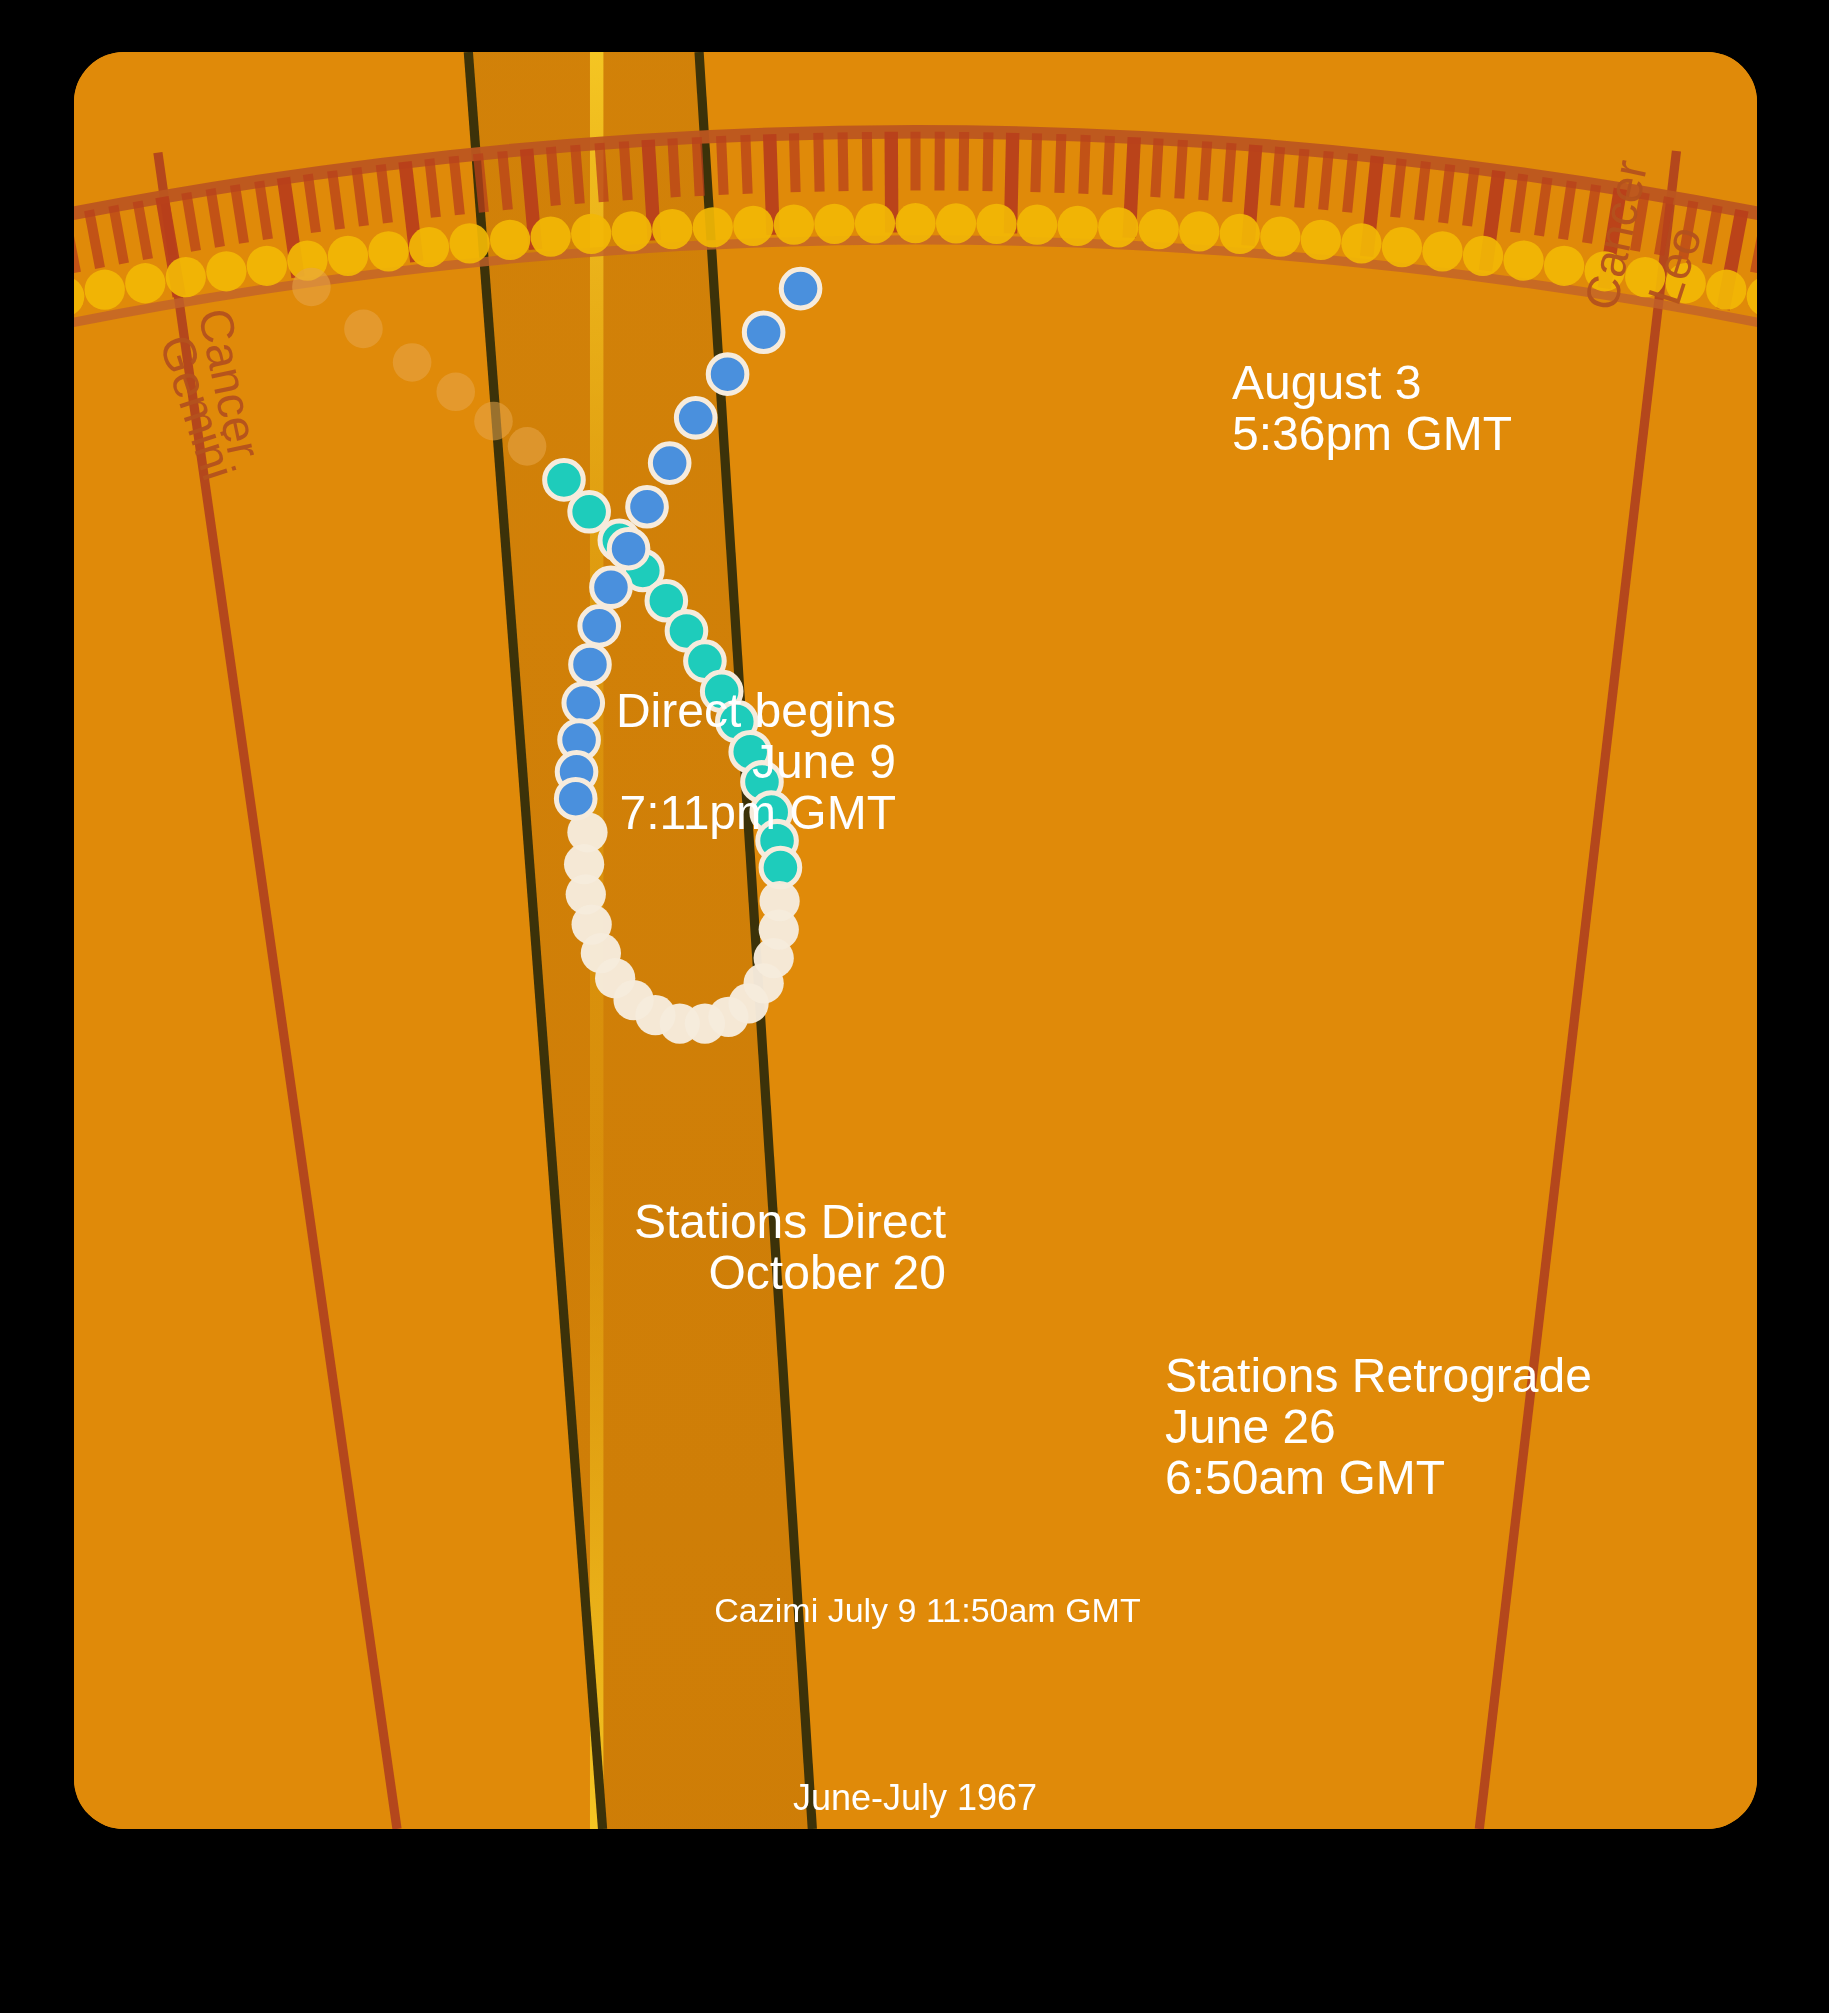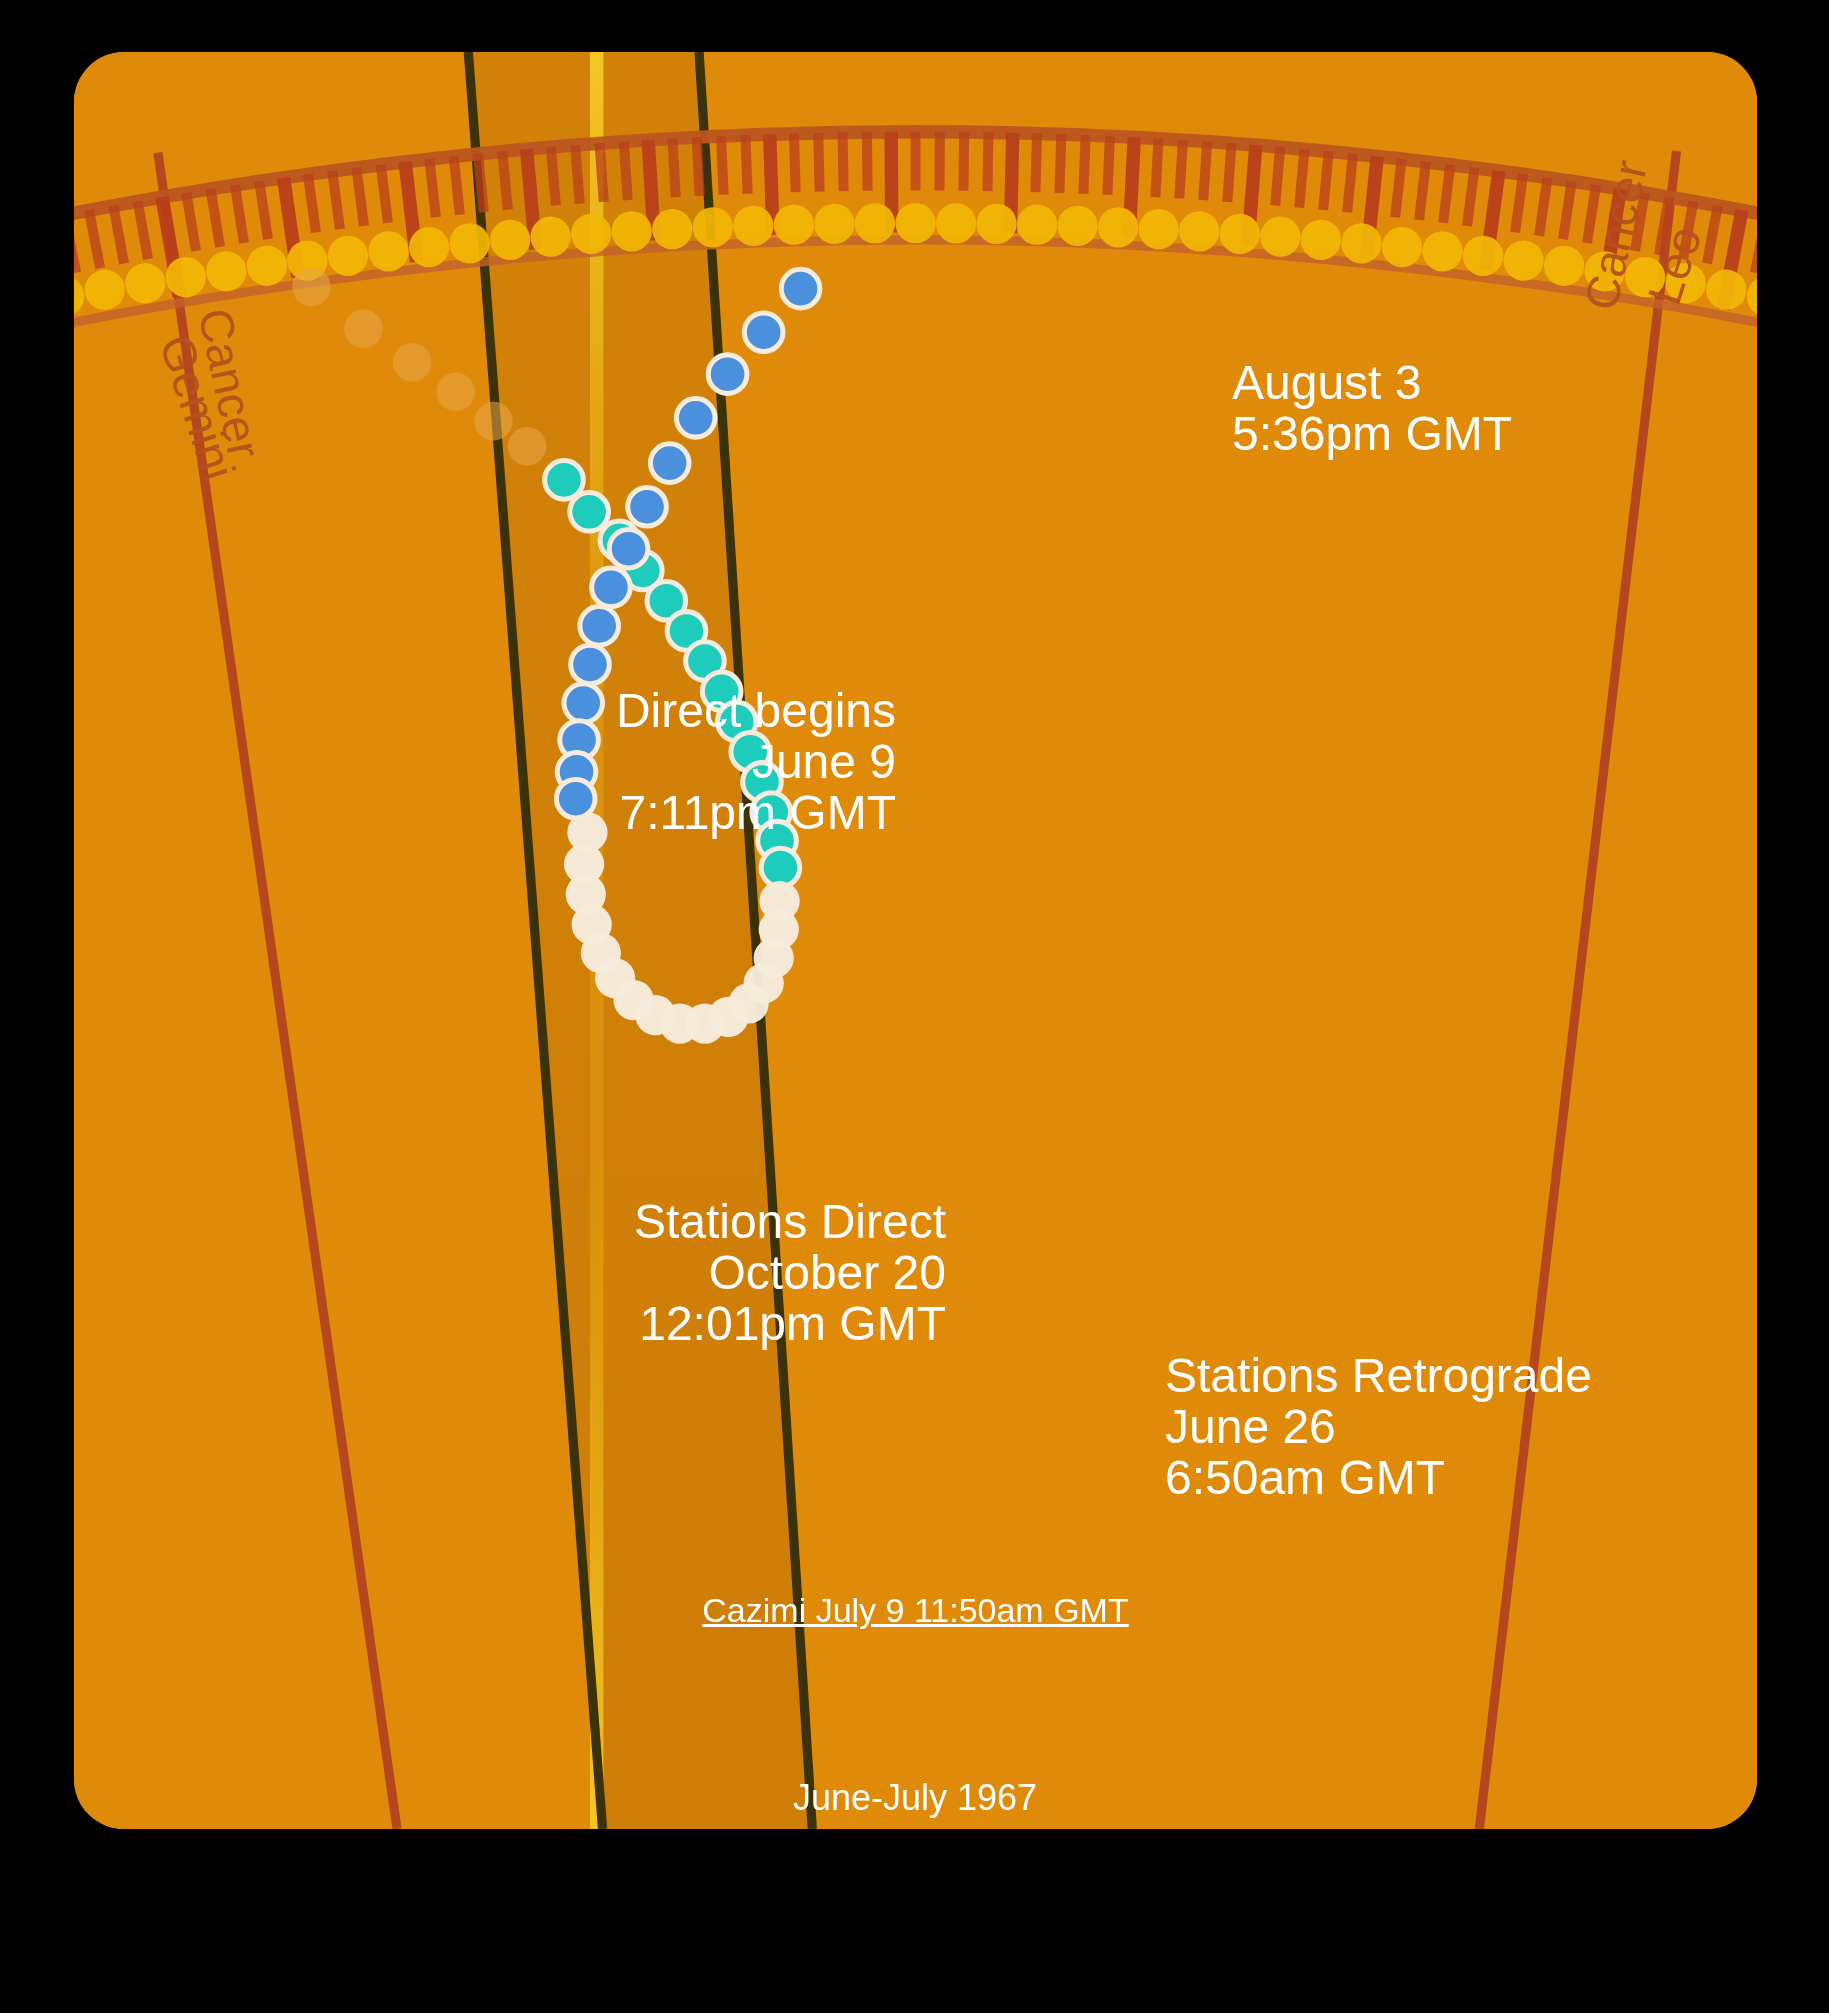--- a/index.html
+++ b/index.html
@@ -245,23 +245,23 @@
     <div id="zodiacLabels">
         <div class="lbl" style="left: 124px; top: 277px; font-size: 47px; color: rgb(180, 82, 30); transform: rotate(72deg); transform-origin: left top; opacity: 0.95;">Gemini</div>
         <div class="lbl" style="left: 164px; top: 252px; font-size: 47px; color: rgb(180, 82, 30); transform: rotate(78deg); transform-origin: left top; opacity: 0.95;">Cancer</div>
         <div class="lbl" style="left: 1502px; top: 252px; font-size: 47px; color: rgb(180, 82, 30); transform: rotate(-78deg); transform-origin: left top; opacity: 0.95;">Cancer</div>
         <div class="lbl" style="left: 1565px; top: 243px; font-size: 47px; color: rgb(180, 82, 30); transform: rotate(-72deg); transform-origin: left top; opacity: 0.95;">Leo</div>
       </div>
 
     <div id="annotations">
         <div class="lbl ann lbl-l" style="top: 306px; width: 520px; left: 1158px;"><div>August 3</div><div>5:36pm GMT</div></div>
         <div class="lbl ann lbl-r" style="top: 634px; width: 520px; left: 302px;"><div>Direct begins</div><div>June 9</div><div>7:11pm GMT</div></div>
-        <div class="lbl ann lbl-r" style="top: 1145px; width: 520px; left: 352px;"><div>Stations Direct</div><div>October 20</div><div>12:01pm GMT</div></div>
+        <div class="lbl ann lbl-r" style="top: 1145px; width: 520px; left: 352px;"><div>Stations Direct</div><div>October 20</div></div>
         <div class="lbl ann lbl-l" style="top: 1299px; width: 520px; left: 1091px;"><div>Stations Retrograde</div><div>June 26</div><div>6:50am GMT</div></div>
       </div>
 
-    <div class="lbl cazimi-lbl" style="left:422px;top:1540px;width:839px;text-decoration:underline;">Cazimi July 9 11:50am GMT</div>
+    <div class="lbl cazimi-lbl" style="left:434px;top:1540px;width:839px;">Cazimi July 9 11:50am GMT</div>
 
     <div class="lbl subtitle" style="left:86px;top:1727px;width:1510px;">June-July 1967</div>
 
   </div>
 </div>
 
 
 </body></html>

